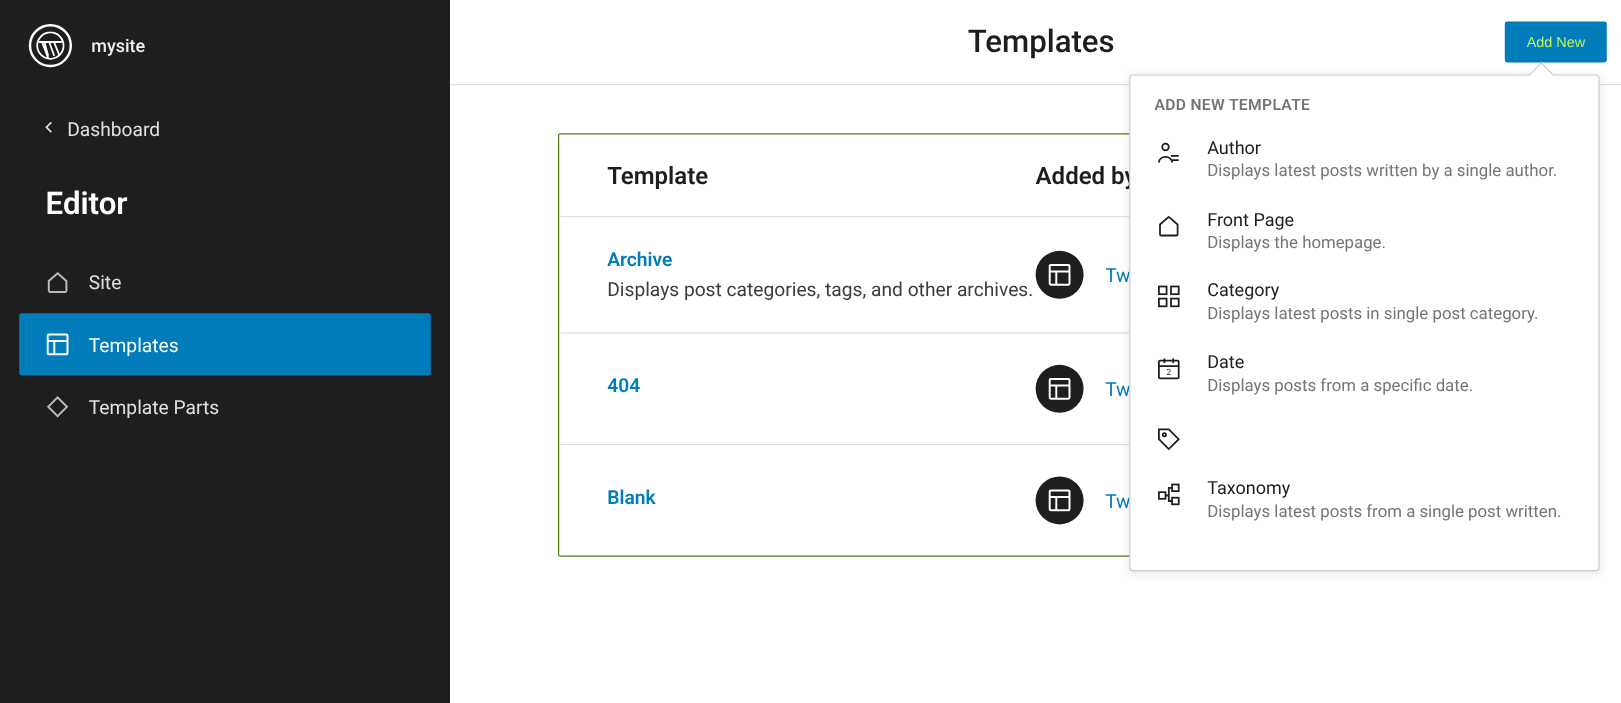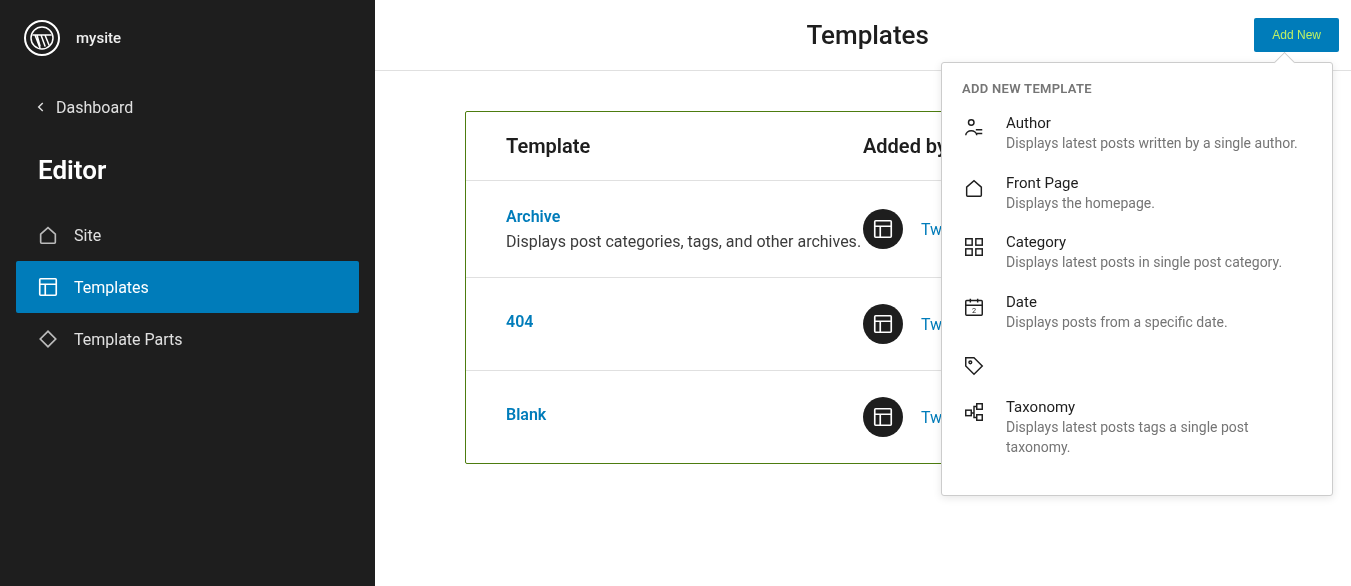--- a/index.html
+++ b/index.html
@@ -236,17 +236,17 @@
       <span class="dd-icon">
         <svg viewBox="0 0 24 24" width="22" height="22" fill="none" stroke="#1e1e1e" stroke-width="1.6">
             <rect x="3" y="10" width="6" height="6"></rect>
             <rect x="15" y="3" width="6" height="6"></rect>
             <rect x="15" y="15" width="6" height="6"></rect>
             <path d="M9 13h3V6h3M12 13v5h3"></path>
           </svg>
       </span>
       <div>
         <div class="dd-label">Taxonomy</div>
-        <div class="dd-desc">Displays latest posts tags a single post taxonomy.</div>
+        <div class="dd-desc">Displays latest posts from a single post written.</div>
       </div>
     </div>
   </div>
 </main>
 
 </body></html>

